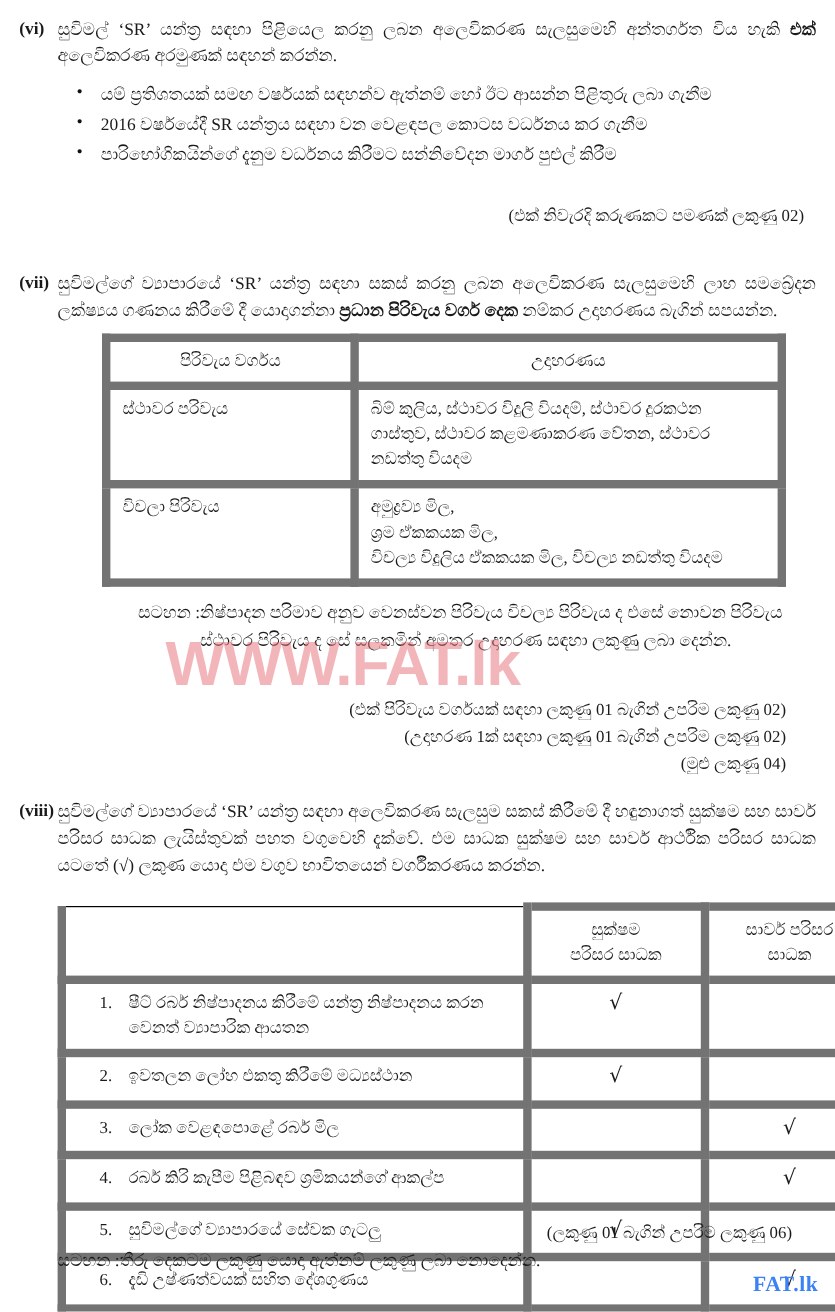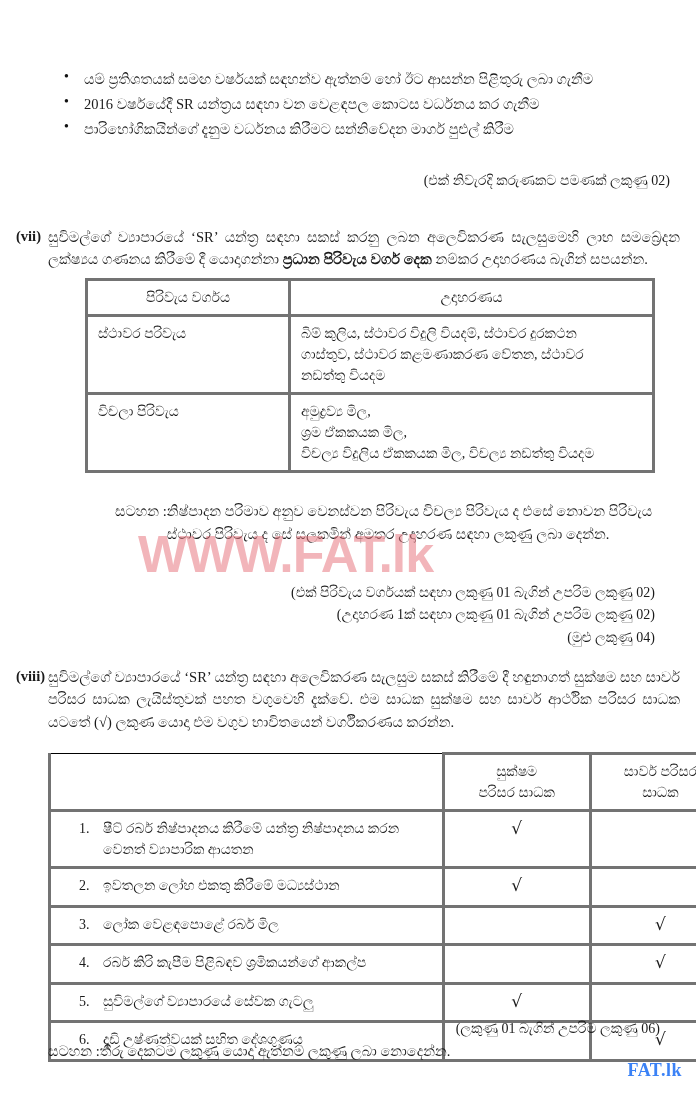--- a/index.html
+++ b/index.html
@@ -110,21 +110,21 @@
   }
 
   
   table.exam {
     position: absolute;
     border-collapse: collapse;
     font-size: 14px;
     background: transparent;
   }
   table.exam td, table.exam th {
-    border: 3px solid #737373;
+    border: 7px solid #737373;
     padding: 6px 10px;
     vertical-align: top;
     font-weight: normal;
     text-align: left;
     line-height: 1.5;
   }
   table.exam th {
     text-align: center;
     vertical-align: middle;
   }
@@ -183,20 +183,26 @@
   .marks-1 { top: 582px;  left: 200px; width: 455px; }
   .marks-2 { top: 1018px; left: 260px; width: 400px; }
 </style>
 </head>
 <body>
 
 <div class="page">
 
   <div class="watermark">WWW.FAT.lk</div>
 
+  <div class="qblock" style="left:8px; top:14px; width:672px;">
+    <div class="qlabel">(vi)</div>
+    <div class="qtext">
+      <span>සුවිමල් ‘SR’ යන්ත්‍ර සඳහා පිළියෙල කරනු ලබන අලෙවිකරණ සැලසුමෙහි අන්තර්ගත විය හැකි </span><b>එක්</b><span> අලෙවිකරණ අරමුණක් සඳහන් කරන්න.</span>
+    </div>
+  </div>
 
   <ul class="bullets">
     <li>යම් ප්‍රතිශතයක් සමඟ වර්ෂයක් සඳහන්ව ඇත්නම් හෝ ඊට ආසන්න පිළිතුරු ලබා ගැනීම</li>
     <li>2016 වර්ෂයේදී SR යන්ත්‍රය සඳහා වන වෙළඳපල කොටස  වර්ධනය කර ගැනීම</li>
     <li>පාරිභෝගිකයින්ගේ දැනුම වර්ධනය කිරීමට සන්නිවේදන මාර්ග පුළුල් කිරීම</li>
   </ul>
 
   <div class="marks-right" style="top:170px; left:250px; width:420px;">(එක් නිවැරදි කරුණකට පමණක් ලකුණු 02)</div>
 
   <div class="qblock" style="left:8px; top:226px; width:672px;">

